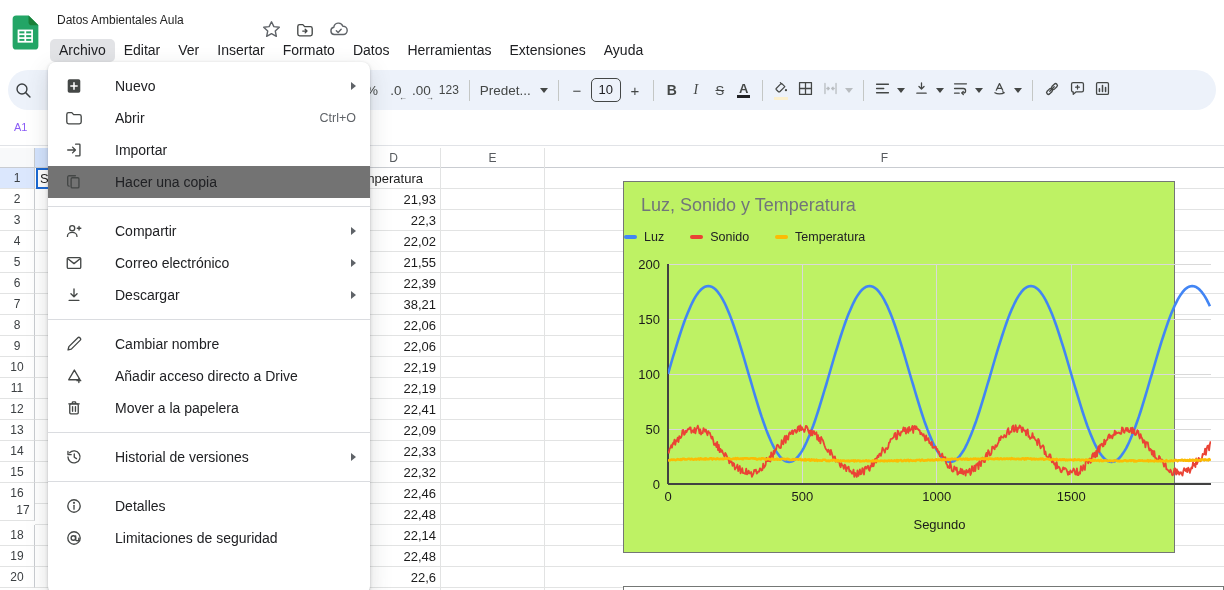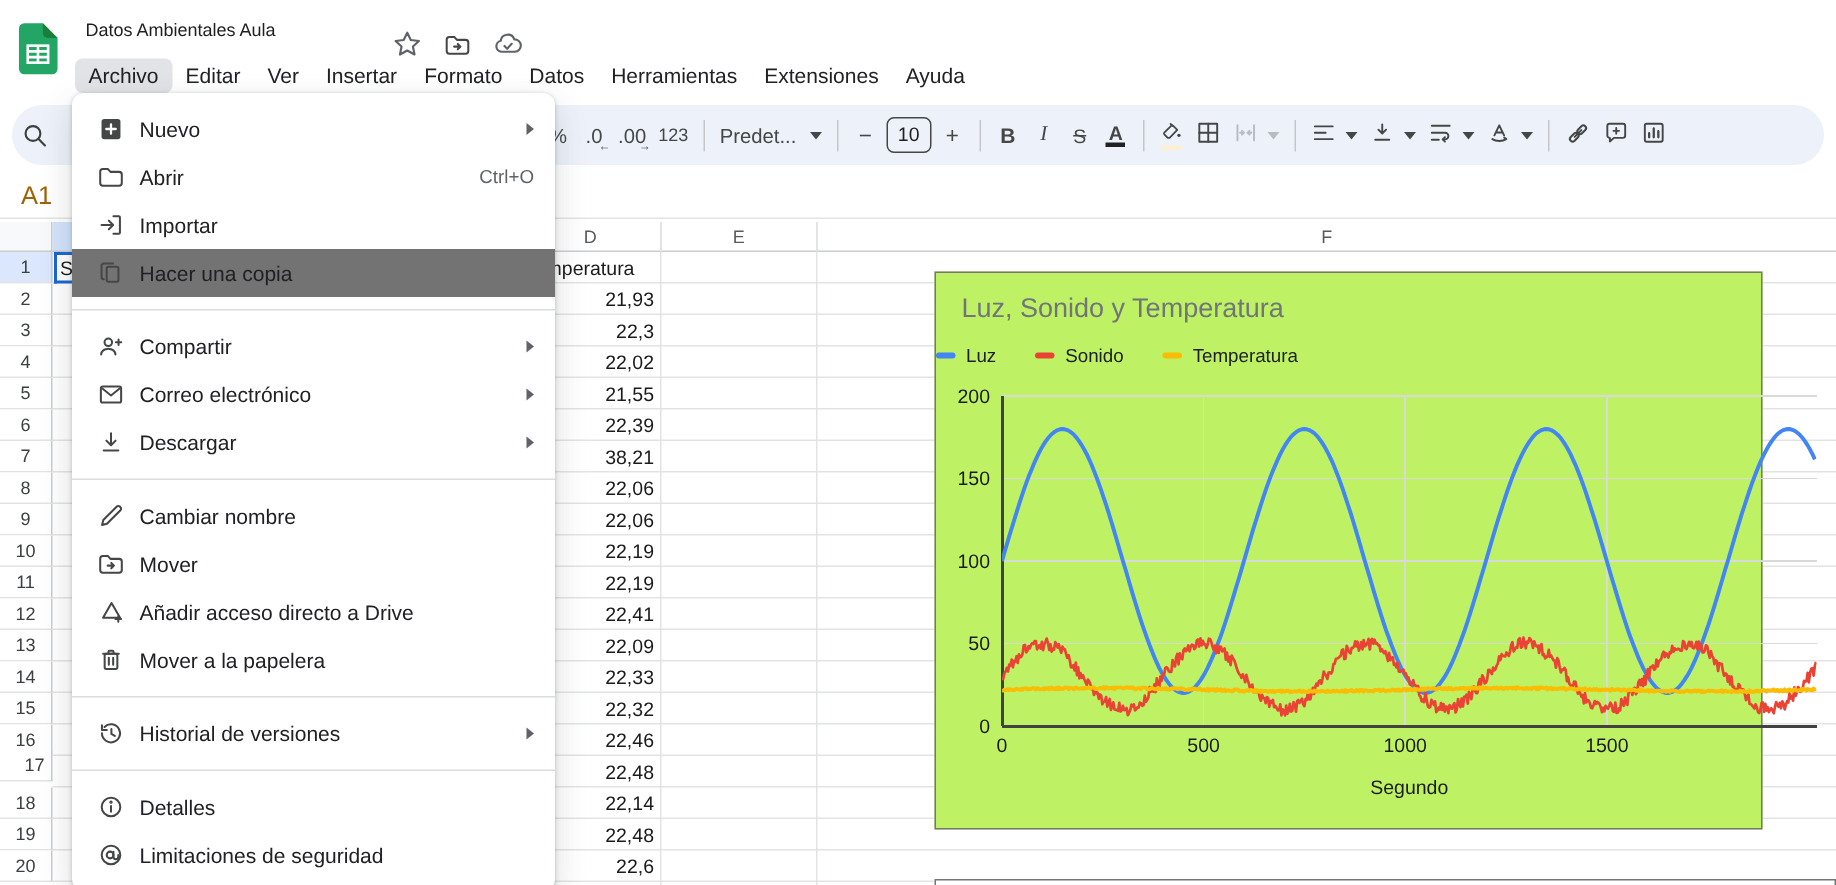--- a/index.html
+++ b/index.html
@@ -30,21 +30,21 @@
   .caret.gray{border-top-color:#b8bcc0}
   .bold-b{font-weight:bold;font-size:14px;color:#444746}
   .ital-i{font-style:italic;font-size:14px;color:#444746;font-family:"Liberation Serif",serif}
   .strike-s{font-size:13px;color:#444746;text-decoration:line-through}
   .stack{display:flex;flex-direction:column;align-items:center;line-height:11px}
   .a-bar{width:13px;height:3px;background:#202124;margin-top:1px}
   .fill-bar{width:14px;height:3px;background:#fbf0cf;margin-top:0px}
   .a-glyph{font-size:13px;font-weight:bold;color:#444746}
   
   .formula-bar{left:0;top:112px;width:1224px;height:34px;border-bottom:1px solid #e1e3e7;box-sizing:border-box;background:#fff}
-  .name-box{position:absolute;left:14px;top:9px;font-size:17px;color:#a16207}
+  .name-box{position:absolute;left:14px;top:9px;font-size:11px;color:#8b5cf6}
   
   .colh{top:148px;height:20px;line-height:20px;font-size:12px;color:#575b5f;text-align:center;
         background:#fff;border-bottom:1px solid #c9ccd1;box-sizing:border-box}
   .colh.bl{border-left:1px solid #c9ccd1}
   .rowh{left:0;width:35px;height:21px;line-height:21px;text-align:center;font-size:12px;color:#3c4043;
         border-bottom:1px solid #e2e3e3;border-right:1px solid #c9ccd1;background:#fff;box-sizing:border-box}
   .rowh.sel{background:#dbe7fd}
   .grow{left:35px;width:1189px;height:21px;border-bottom:1px solid #e2e3e3;box-sizing:border-box}
   .vline{width:1px;top:148px;height:442px;background:#e2e3e3}
   .dcell{left:347px;width:89px;height:21px;line-height:21px;font-size:13px;color:#1b1b1b;text-align:right;z-index:2}
@@ -56,21 +56,21 @@
   .chart-card{left:623px;top:181px;width:552px;height:372px;background:#bef264;border:1px solid #747775;z-index:10;box-sizing:border-box}
   .chart-title{position:absolute;left:17px;top:13px;font-size:18px;color:#71757a;white-space:nowrap}
   .chart-legend{position:absolute;left:0;top:48px;width:100%;display:flex;gap:26px;align-items:center}
   .lg-item{display:flex;align-items:center;gap:7px;font-size:12.5px;color:#202124}
   .lg-swatch{width:13px;height:4px;border-radius:2px}
   .chart-card2{left:623px;top:586px;width:599px;height:30px;background:#fff;border:1px solid #747775;z-index:10}
   
   .menu{left:48px;top:62px;width:322px;height:532px;background:#fff;border-radius:8px;z-index:100;
         padding:8px 0;box-sizing:border-box;
         box-shadow:0 1px 3px rgba(60,64,67,.3),0 8px 22px rgba(60,64,67,.18)}
-  .mi{height:32px;display:flex;align-items:center;padding:0 14px 0 16px;gap:9px}
+  .mi{height:32px;display:flex;align-items:center;padding:0 14px 0 16px;gap:31px}
   .mi.hl{background:#737373}
   .mi-icon{width:20px;height:20px;display:flex;align-items:center;justify-content:center;flex:none}
   .mi-label{font-size:14px;color:#202124;flex:1;white-space:nowrap}
   .mi-short{font-size:12.5px;color:#5f6368}
   .mi-sub{width:0;height:0;border-left:5px solid #5f6368;border-top:4px solid transparent;border-bottom:4px solid transparent}
   .mdiv{height:1px;background:#dadce0;margin:8px 0}
 </style>
 </head>
 <body>
 
@@ -439,29 +439,20 @@
       <span class="mi-icon">
         <svg width="18" height="18" viewBox="0 0 20 20" fill="none" stroke="#444746" stroke-width="1.5" stroke-linecap="round" stroke-linejoin="round">
           <path d="M3.4 16.6 l.9-3.7 L14.3 3 a1.55 1.55 0 0 1 2.2 0 l.5 .5 a1.55 1.55 0 0 1 0 2.2 L7 15.7 Z"></path>
         </svg>
       </span>
       <span class="mi-label">Cambiar nombre</span>
     </div>
     <div class="mi">
       <span class="mi-icon">
         <svg width="18" height="18" viewBox="0 0 20 20" fill="none" stroke="#444746" stroke-width="1.5" stroke-linecap="round" stroke-linejoin="round">
-          <path d="M2 6 a2 2 0 0 1 2-2 h3.6 l2 2.2 H16 a2 2 0 0 1 2 2 v6.3 a2 2 0 0 1 -2 2 H4 a2 2 0 0 1 -2-2 Z"></path>
-          <path d="M7.5 11.2 h4.6 M10.2 9.2 l2 2 -2 2"></path>
-        </svg>
-      </span>
-      <span class="mi-label">Mover</span>
-    </div>
-    <div class="mi">
-      <span class="mi-icon">
-        <svg width="18" height="18" viewBox="0 0 20 20" fill="none" stroke="#444746" stroke-width="1.5" stroke-linecap="round" stroke-linejoin="round">
           <path d="M10.4 3.4 L16.7 14.2 H4.1 Z"></path>
           <path d="M15.4 13.1 v4.2 M13.3 15.2 h4.2"></path>
         </svg>
       </span>
       <span class="mi-label">Añadir acceso directo a Drive</span>
     </div>
     <div class="mi">
       <span class="mi-icon">
         <svg width="18" height="18" viewBox="0 0 20 20" fill="none" stroke="#444746" stroke-width="1.5" stroke-linecap="round" stroke-linejoin="round">
           <path d="M4.2 5.4 h11.6 M8.1 5.4 V4.1 a.9 .9 0 0 1 .9 -.9 h2 a.9 .9 0 0 1 .9 .9 v1.3"></path>

